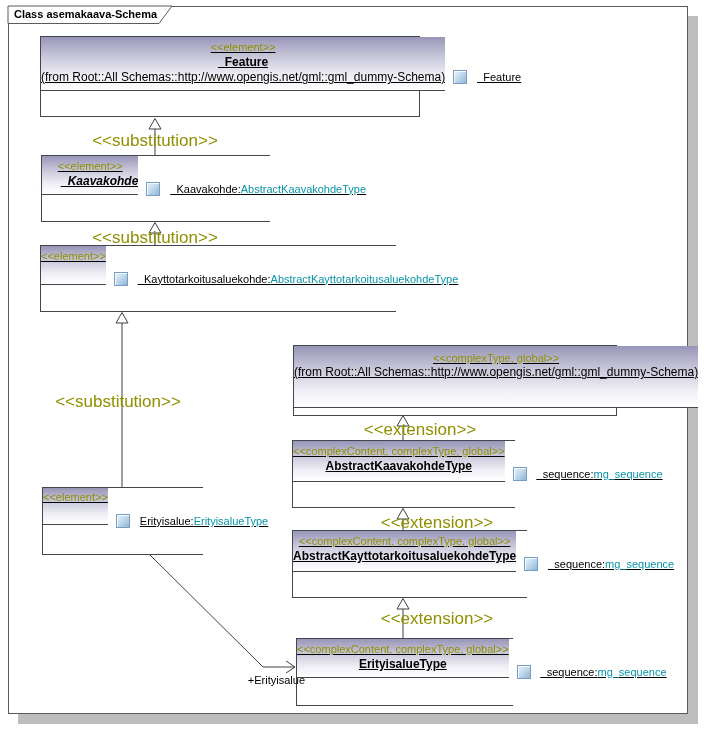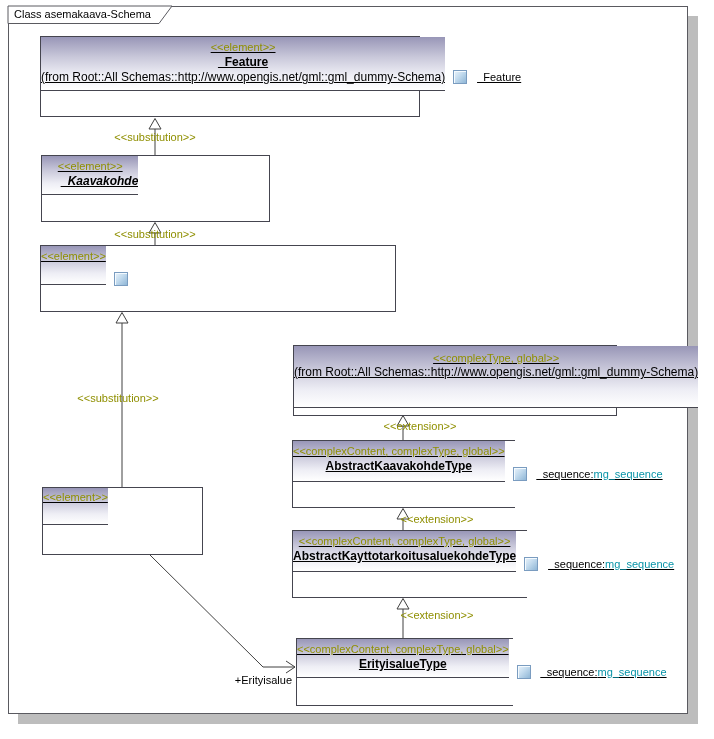--- a/index.html
+++ b/index.html
@@ -1,35 +1,35 @@
 <!DOCTYPE html>
 <html><head>
 <meta charset="utf-8">
 <style>
   html,body{margin:0;padding:0;background:#ffffff;}
   body{width:714px;height:739px;position:relative;font-family:"Liberation Sans","DejaVu Sans",sans-serif;overflow:hidden;}
   .abs{position:absolute;box-sizing:border-box;}
   
   .frame-shadow{background:#bdbdbd;}
   .frame{background:#ffffff;border:1px solid #5a5a60;}
-  .frame-title{font-size:11px;font-weight:normal;color:#000;white-space:nowrap;}
+  .frame-title{font-size:11px;font-weight:bold;color:#000;white-space:nowrap;}
   
   .uml-box{border:1px solid #45454f;background:#ffffff;display:flex;flex-direction:row;text-decoration:underline;}
   .uml-header{background:linear-gradient(180deg,#9896b7 0%,#c9c8da 38%,#eeeef5 72%,#ffffff 100%);border-bottom:1px solid #45454f;text-align:center;overflow:hidden;flex:0 0 auto;}
   .stereo{color:#8f8f00;font-size:11px;line-height:14px;margin-top:3px;white-space:nowrap;}
   .cls-name{color:#000;font-size:12px;font-weight:bold;line-height:16px;white-space:nowrap;}
   .cls-name.italic{font-style:italic;margin-left:19px;}
   .from-line{color:#000;font-size:12px;line-height:15px;white-space:nowrap;}
   .attr-zone{flex:1 1 auto;display:flex;align-items:center;padding:0 8px;gap:10px;background:#fff;}
   .attr-icon{width:12px;height:12px;flex:0 0 auto;border:1px solid #7a9cc0;background:linear-gradient(135deg,#eaf3fb 0%,#c3dbee 45%,#8fb6d6 100%);box-shadow:inset 1px 1px 0 #f4fafe;}
   .attr-text{font-size:11px;white-space:nowrap;}
   .attr-name{color:#000;}
   .attr-type{color:#0894a8;}
   
-  .edge-label{font-size:11px;color:#8f8f00;text-align:center;white-space:nowrap;}
+  .edge-label{font-size:17px;color:#8f8f00;text-align:center;white-space:nowrap;}
   .assoc-label{font-size:11px;color:#000;text-align:right;white-space:nowrap;}
   svg{position:absolute;left:0;top:0;}
 </style>
 </head>
 <body>
 
 <div class="abs frame-shadow" style="left:18px;top:16px;width:680px;height:708px;"></div>
 
 <div class="abs frame" style="left:8px;top:6px;width:680px;height:708px;"></div>
 
@@ -71,28 +71,33 @@
     <span class="attr-icon"></span>
     <span class="attr-text"><span class="attr-name">_Feature</span><span class="attr-type"></span></span>
   </div>
 </div>
 
 <div class="abs uml-box" style="left:41px;top:155px;width:229px;height:67px;">
   <div class="uml-header" style="height:38px;">
     <div class="stereo">&lt;&lt;element&gt;&gt;</div>
     <div class="cls-name italic">_Kaavakohde</div>
   </div>
+  <div class="attr-zone">
+    <span class="attr-icon"></span>
+    <span class="attr-text"><span class="attr-name">_Kaavakohde:</span><span class="attr-type">AbstractKaavakohdeType</span></span>
+  </div>
 </div>
 
 <div class="abs uml-box" style="left:40px;top:245px;width:356px;height:67px;">
   <div class="uml-header" style="height:38px;">
     <div class="stereo">&lt;&lt;element&gt;&gt;</div>
   </div>
   <div class="attr-zone">
     <span class="attr-icon"></span>
+    <span class="attr-text"><span class="attr-name">_Kayttotarkoitusaluekohde:</span><span class="attr-type">AbstractKayttotarkoitusaluekohdeType</span></span>
   </div>
 </div>
 
 <div class="abs uml-box" style="left:293px;top:345px;width:324px;height:71px;justify-content:space-between;">
   <div class="uml-header" style="height:59px;padding-top:2px;">
     <div class="stereo">&lt;&lt;complexType, global&gt;&gt;</div>
     <div class="from-line">(from Root::All Schemas::http://www.opengis.net/gml::gml_dummy-Schema)</div>
   </div>
   <div class="attr-zone"></div>
 </div>
@@ -116,32 +121,36 @@
   <div class="attr-zone">
     <span class="attr-icon"></span>
     <span class="attr-text"><span class="attr-name">_sequence:</span><span class="attr-type">mg_sequence</span></span>
   </div>
 </div>
 
 <div class="abs uml-box" style="left:42px;top:487px;width:161px;height:68px;">
   <div class="uml-header" style="height:36px;">
     <div class="stereo" style="margin-top:2px;">&lt;&lt;element&gt;&gt;</div>
   </div>
+  <div class="attr-zone">
+    <span class="attr-icon"></span>
+    <span class="attr-text"><span class="attr-name">Erityisalue:</span><span class="attr-type">ErityisalueType</span></span>
+  </div>
 </div>
 
 <div class="abs uml-box" style="left:296px;top:638px;width:217px;height:68px;">
   <div class="uml-header" style="height:38px;">
     <div class="stereo">&lt;&lt;complexContent, complexType, global&gt;&gt;</div>
     <div class="cls-name">ErityisalueType</div>
   </div>
   <div class="attr-zone">
     <span class="attr-icon"></span>
     <span class="attr-text"><span class="attr-name">_sequence:</span><span class="attr-type">mg_sequence</span></span>
   </div>
 </div>
 
 <div class="abs edge-label" style="left:90px;top:131px;width:130px;">&lt;&lt;substitution&gt;&gt;</div>
 <div class="abs edge-label" style="left:90px;top:228px;width:130px;">&lt;&lt;substitution&gt;&gt;</div>
 <div class="abs edge-label" style="left:53px;top:392px;width:130px;">&lt;&lt;substitution&gt;&gt;</div>
 <div class="abs edge-label" style="left:355px;top:420px;width:130px;">&lt;&lt;extension&gt;&gt;</div>
 <div class="abs edge-label" style="left:372px;top:513px;width:130px;">&lt;&lt;extension&gt;&gt;</div>
 <div class="abs edge-label" style="left:372px;top:609px;width:130px;">&lt;&lt;extension&gt;&gt;</div>
-<div class="abs assoc-label" style="left:200px;top:674px;width:92px;">+Erityisalue</div>
+<div class="abs assoc-label" style="left:213px;top:674px;width:92px;">+Erityisalue</div>
 
 </body></html>

